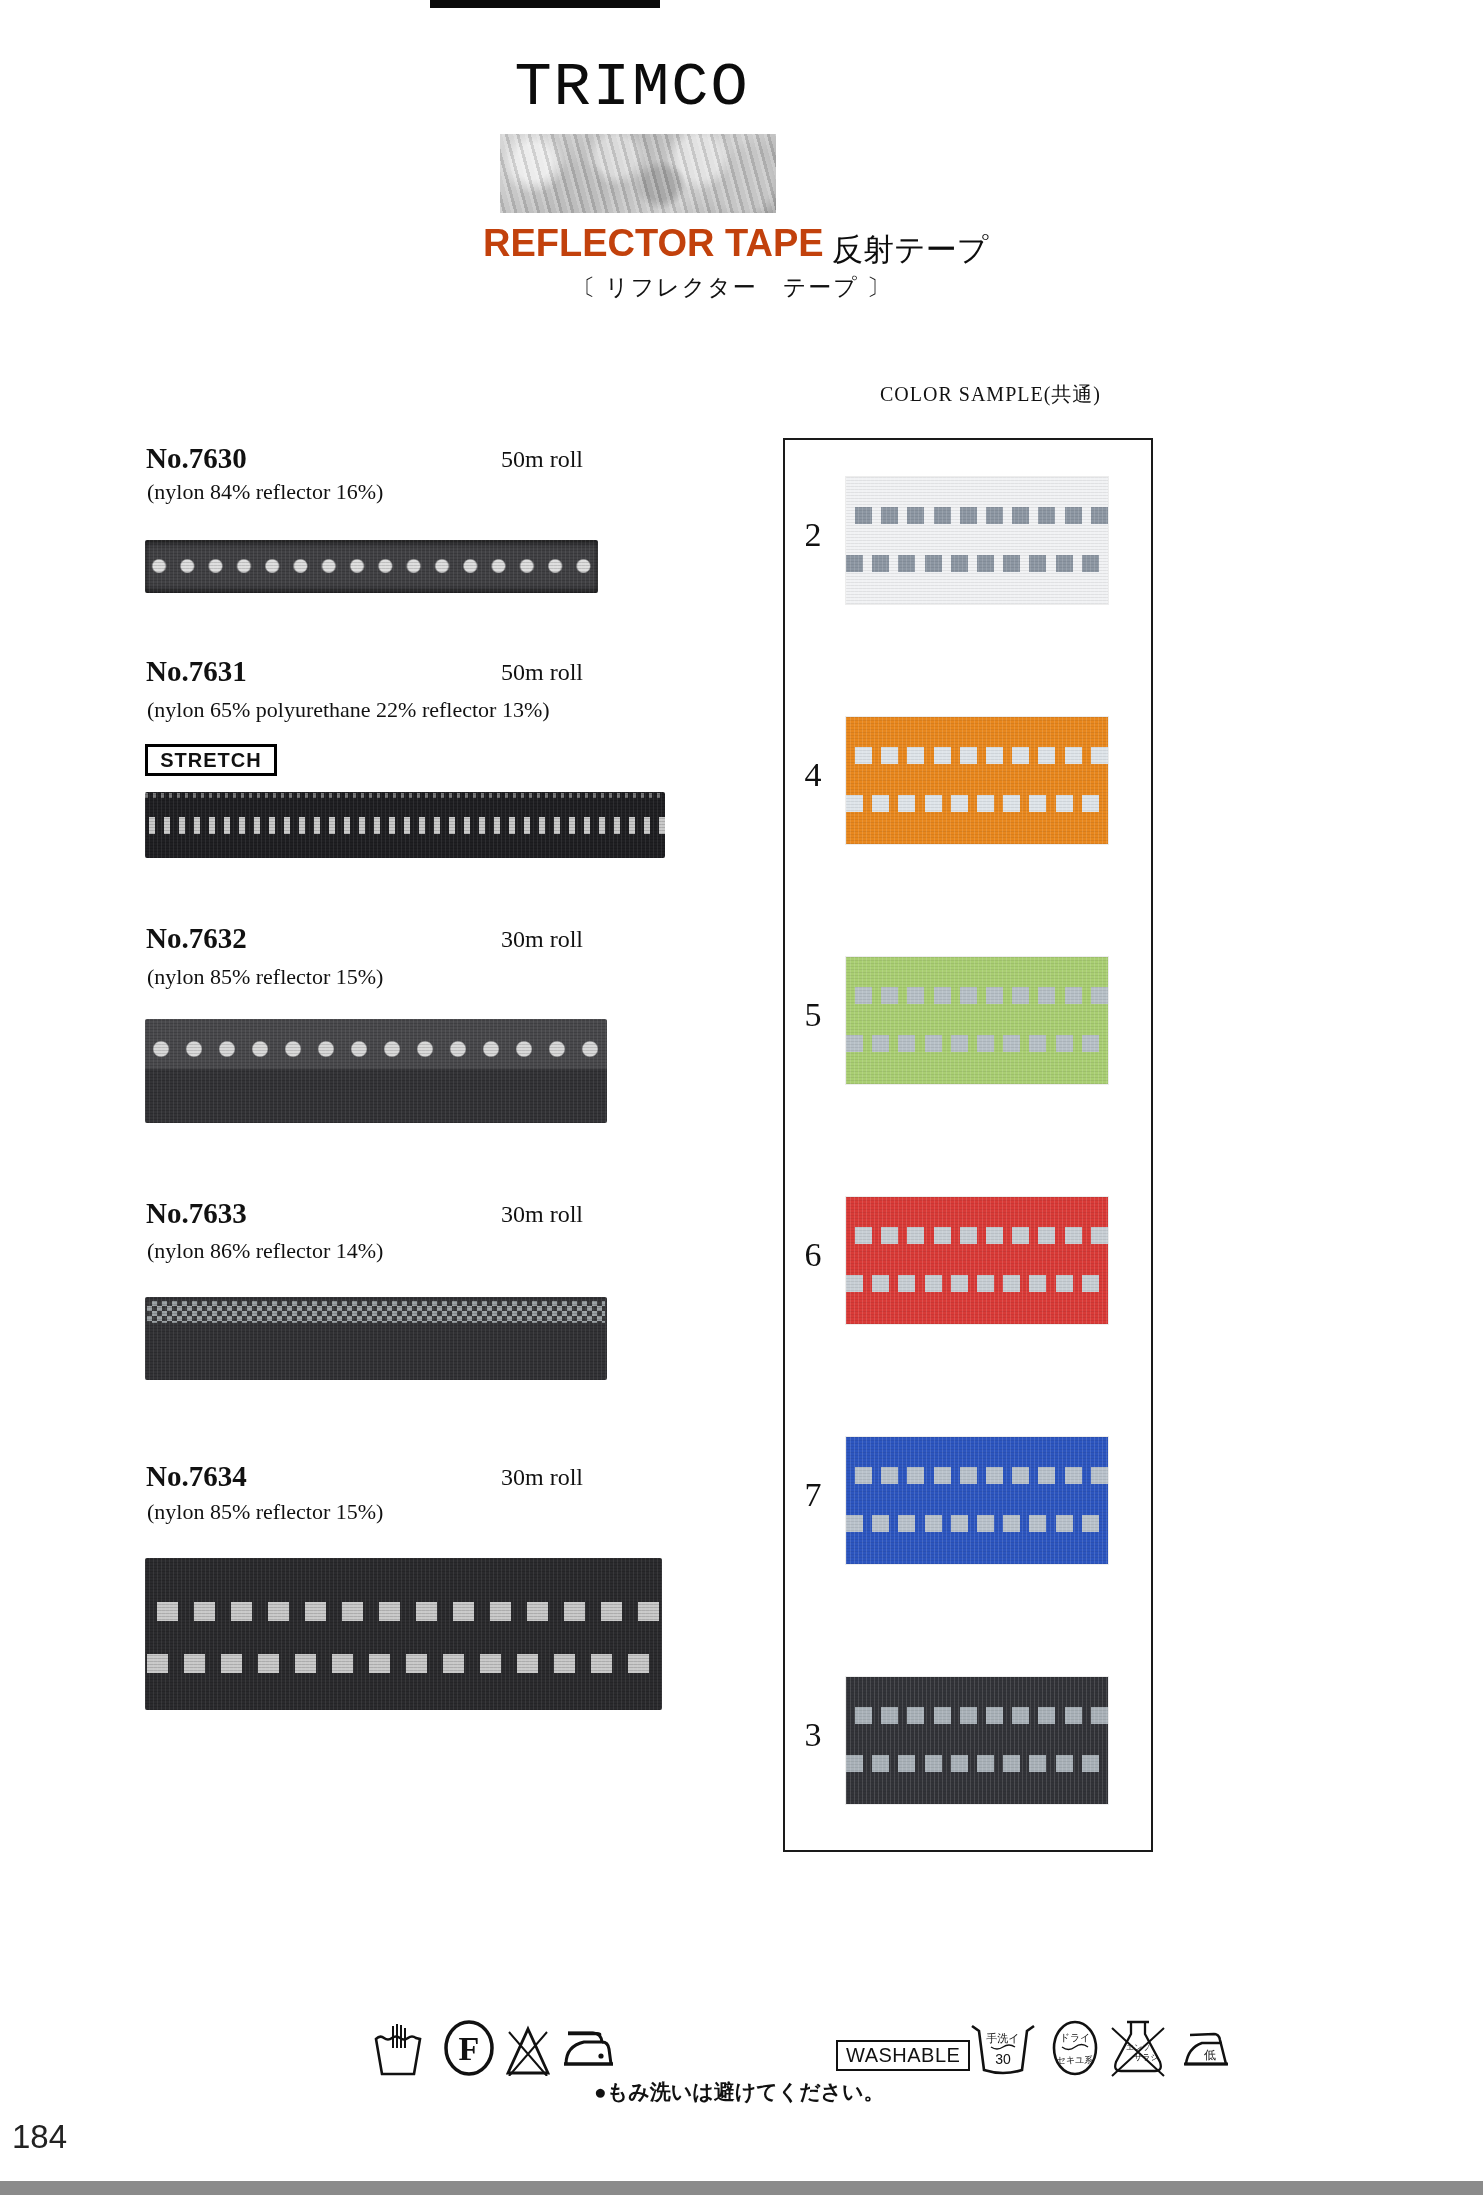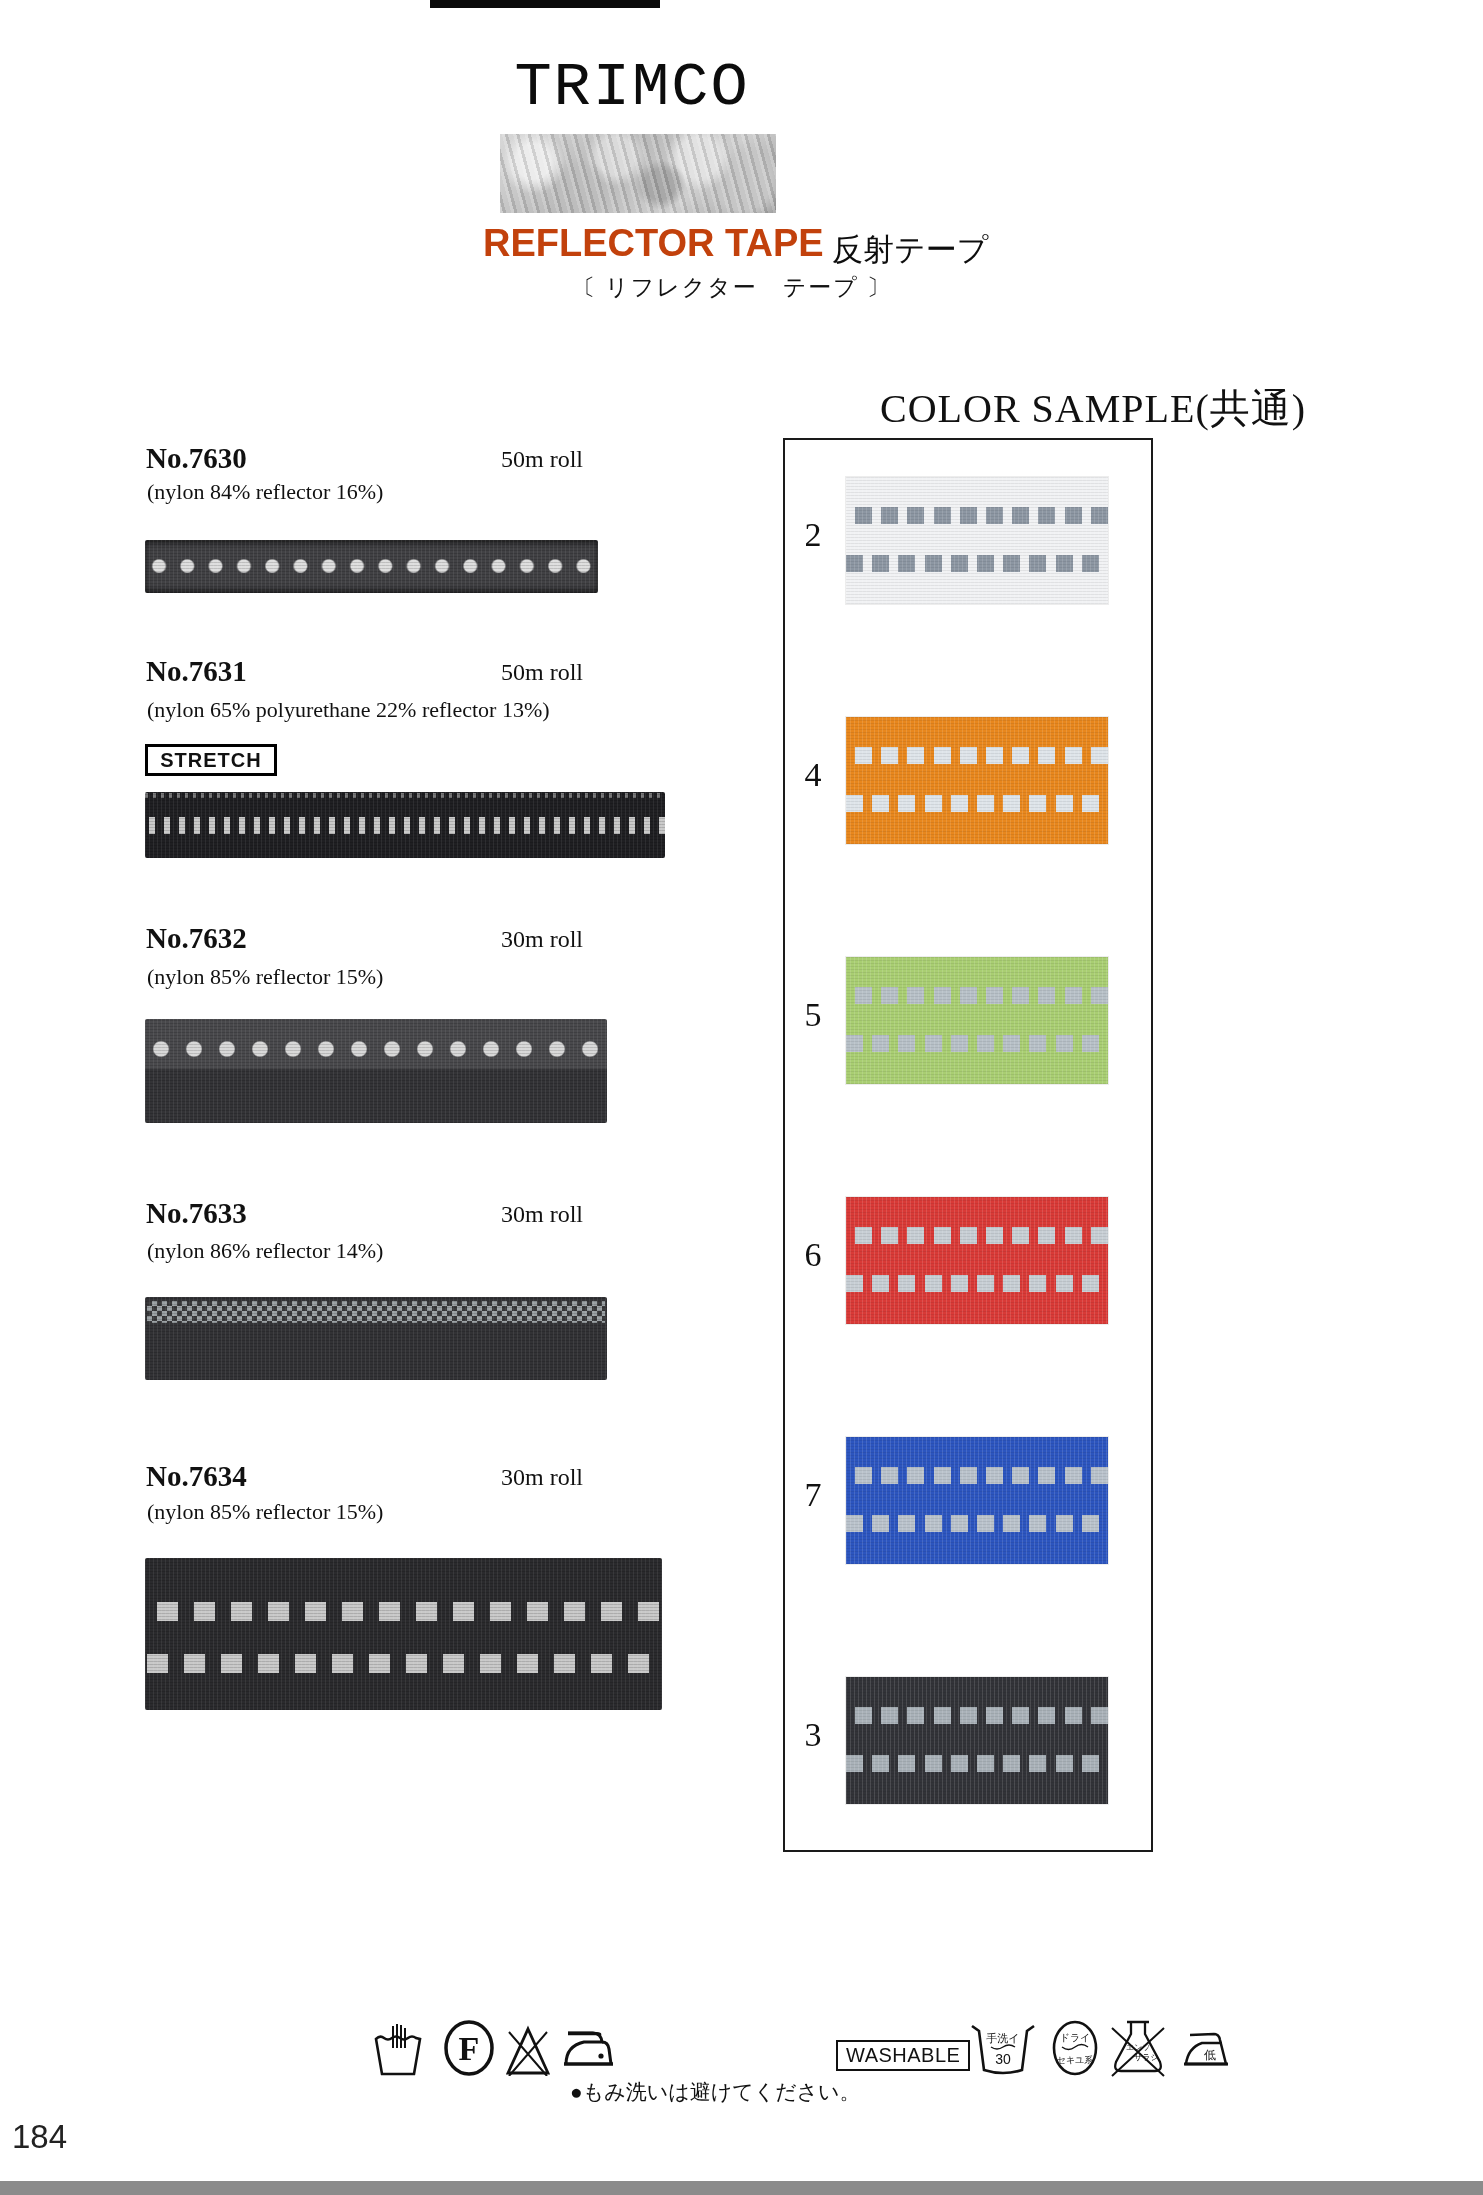--- a/index.html
+++ b/index.html
@@ -65,39 +65,39 @@
       background-size:10px 10px;background-position:0 0,5px 5px;}
   .tape-7634{top:1558px;width:517px;height:152px;background-color:#2a2a2d;
       background-image:
         repeating-linear-gradient(90deg, #c9c9c9 0 21px, rgba(0,0,0,0) 21px 37px),
         repeating-linear-gradient(90deg, #c9c9c9 0 21px, rgba(0,0,0,0) 21px 37px);
       background-size:100% 19px, 100% 19px;
       background-position:12px 44px, 2px 96px;
       background-repeat:no-repeat;}
 
   
-  .cs-heading{left:880px;top:381px;font-size:40px;letter-spacing:1px;}
+  .cs-heading{left:880px;top:381px;font-size:20px;letter-spacing:1px;}
   .cs-box{left:783px;top:438px;width:366px;height:1410px;border:2px solid #1a1a1a;background:#fff;}
   .cs-num{left:793px;width:40px;text-align:center;font-size:34px;}
   .sample-tape{left:846px;width:262px;height:127px;background-color:var(--base,#ccc);
       background-image:
         repeating-linear-gradient(90deg, var(--dot,#999) 0 17px, rgba(0,0,0,0) 17px 26.2px),
         repeating-linear-gradient(90deg, var(--dot,#999) 0 17px, rgba(0,0,0,0) 17px 26.2px);
       background-size:100% 17px, 100% 17px;
       background-position:9px 30px, 0 78px;
       background-repeat:no-repeat;
       box-shadow:0 0 0 1px rgba(0,0,0,.07);}
   .sample-tape::after{content:"";position:absolute;inset:0;
       background:
         repeating-linear-gradient(90deg, rgba(255,255,255,.12) 0 1px, rgba(0,0,0,0) 1px 4px),
         repeating-linear-gradient(0deg, rgba(0,0,0,.07) 0 1px, rgba(0,0,0,0) 1px 3px);}
 
   
   .note-dye{left:444px;top:1948px;font-size:23px;}
-  .note-wash{left:570px;top:2078px;font-size:21px;}
+  .note-wash{left:594px;top:2078px;font-size:21px;font-weight:bold;}
   .washable-badge{left:836px;top:2040px;border:2px solid #111;padding:2px 8px;
       font-family:"Liberation Sans",sans-serif;font-size:20px;letter-spacing:.5px;}
   .care-icon{display:block;}
   .care-icon path, .care-icon line, .care-icon ellipse{stroke:#111;fill:none;}
   .care-icon text{fill:#111;stroke:none;font-family:"Liberation Sans",sans-serif;}
   .page-number{left:12px;top:2118px;font-family:"Liberation Sans",sans-serif;font-size:33px;color:#222;}
   .footer-bar{left:0;top:2181px;width:1483px;height:14px;background:#8b8b8b;}
 </style>
 </head>
 <body>

